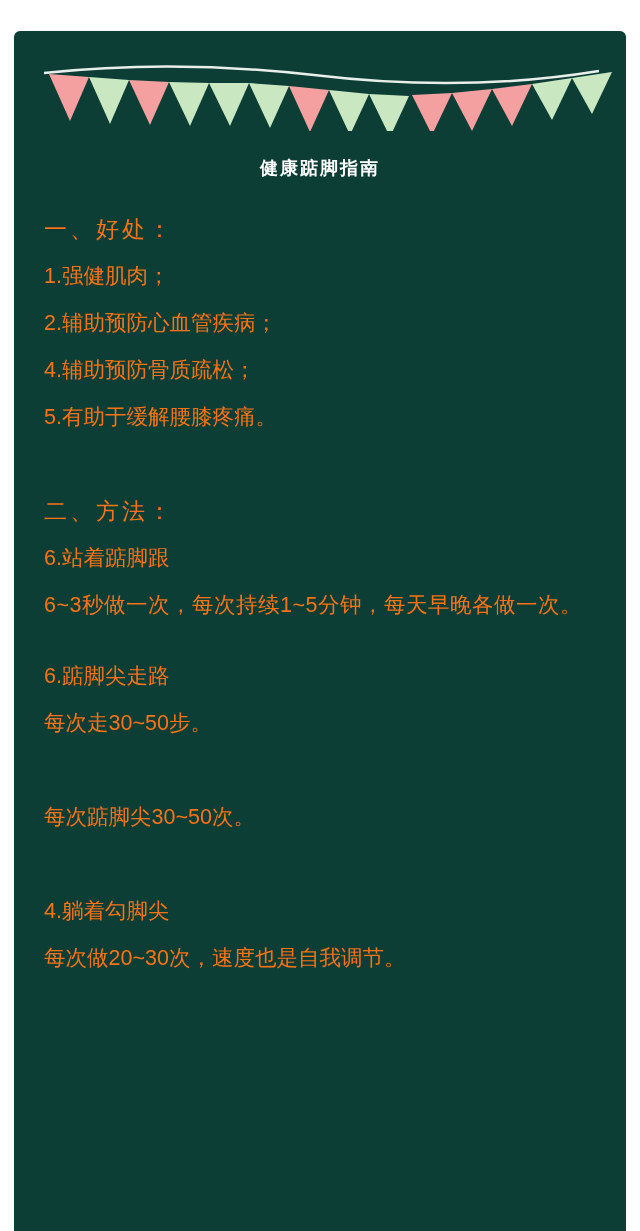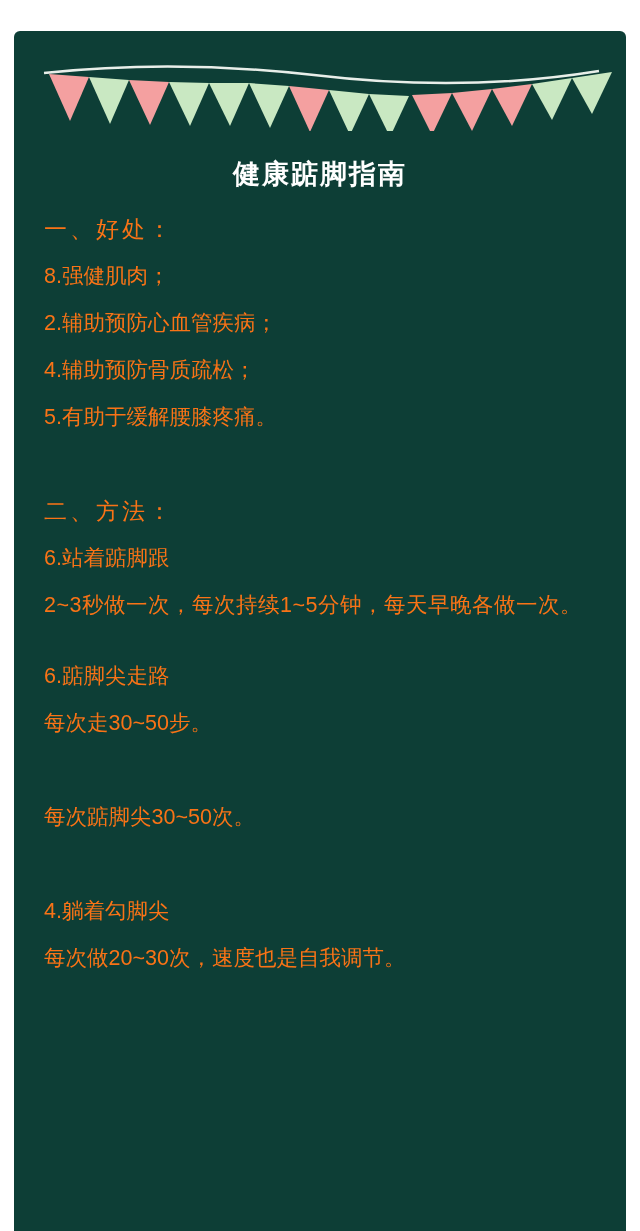--- a/index.html
+++ b/index.html
@@ -30,21 +30,21 @@
     width: 612px;
     height: 70px;
   }
   .title {
     position: absolute;
     top: 125px;
     left: 0;
     width: 612px;
     text-align: center;
     color: #ffffff;
-    font-size: 27px;
+    font-size: 18px;
     font-weight: bold;
     letter-spacing: 2px;
   }
   .body {
     position: absolute;
     top: 175px;
     left: 30px;
     width: 560px;
     color: #f97316;
     font-size: 21.5px;
@@ -93,31 +93,31 @@
         <path d="M518 23 L558 17 L538 59 Z" fill="#c9e8c2"></path>
         <path d="M558 17 L598 11 L578 53 Z" fill="#c9e8c2"></path>
       </g>
     </svg>
   </div>
 
   <div class="title">健康踮脚指南</div>
 
   <div class="body">
     <div class="line heading">一、好处：</div>
-    <div class="line">8.强健肌肉；</div>
+    <div class="line">1.强健肌肉；</div>
     <div class="line">2.辅助预防心血管疾病；</div>
     <div class="line">4.辅助预防骨质疏松；</div>
     <div class="line">5.有助于缓解腰膝疼痛。</div>
 
     <div class="gap"></div>
 
     <div class="line heading">二、方法：</div>
 
     <div class="line">6.站着踮脚跟</div>
-    <div class="wrap">2~3秒做一次，每次持续1~5分钟，每天早晚各做一次。</div>
+    <div class="wrap">6~3秒做一次，每次持续1~5分钟，每天早晚各做一次。</div>
 
     <div class="small-gap"></div>
 
     <div class="line">6.踮脚尖走路</div>
     <div class="line">每次走30~50步。</div>
 
     <div class="gap"></div>
 
     <div class="line">每次踮脚尖30~50次。</div>
 

